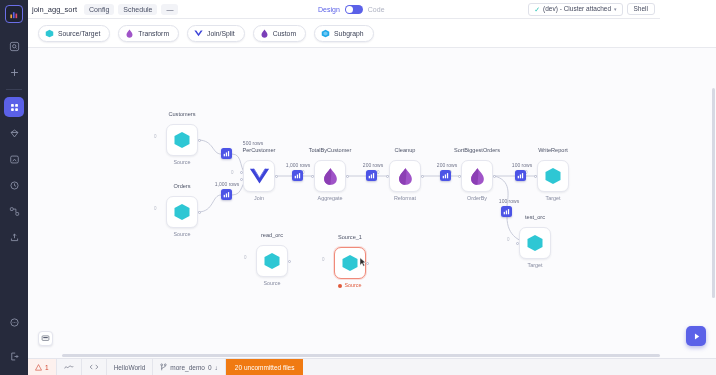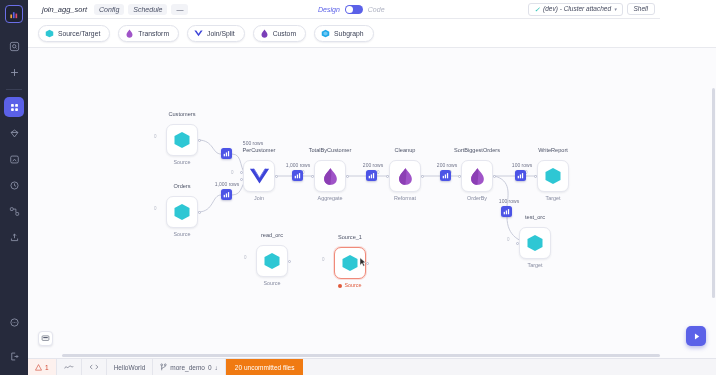--- a/index.html
+++ b/index.html
@@ -31,22 +31,22 @@
   }
   .rail-btn.active { background: #5b61e8; color: #fff; }
   .rail-sep { width: 16px; height: 1px; background: #3a3f55; margin: 4px 0; }
   .rail-bottom { position: absolute; bottom: 6px; left: 0; width: 28px;
     display: flex; flex-direction: column; align-items: center; gap: 8px; }
 
   
   .topbar {
     position: absolute; left: 28px; top: 0; width: 632px; height: 19px;
     background: #fff; border-bottom: 1px solid #e8e9ee;
-    display: flex; align-items: center; padding: 0 11px;
-    font-size: 7px; color: #3c4257; font-style: italic;
+    display: flex; align-items: center; padding: 0 1px;
+    font-size: 7px; color: #3c4257;
   }
   .doc-title { font-size: 7.5px; color: #2b3044; margin-right: 7px; margin-left: 3px; }
   .tb-chip {
     font-size: 7px; color: #4a5066; padding: 2px 5px; border-radius: 3px;
     background: #f2f3f7; margin-right: 4px; line-height: 1;
   }
   .tb-chip.dots { letter-spacing: 0px; padding: 2px 5px; }
   .designcode { position: absolute; left: 290px; display: flex; align-items: center; gap: 5px; }
   .dc-label { font-size: 7px; color: #5b61e8; }
   .dc-label.off { color: #aeb2c2; }

